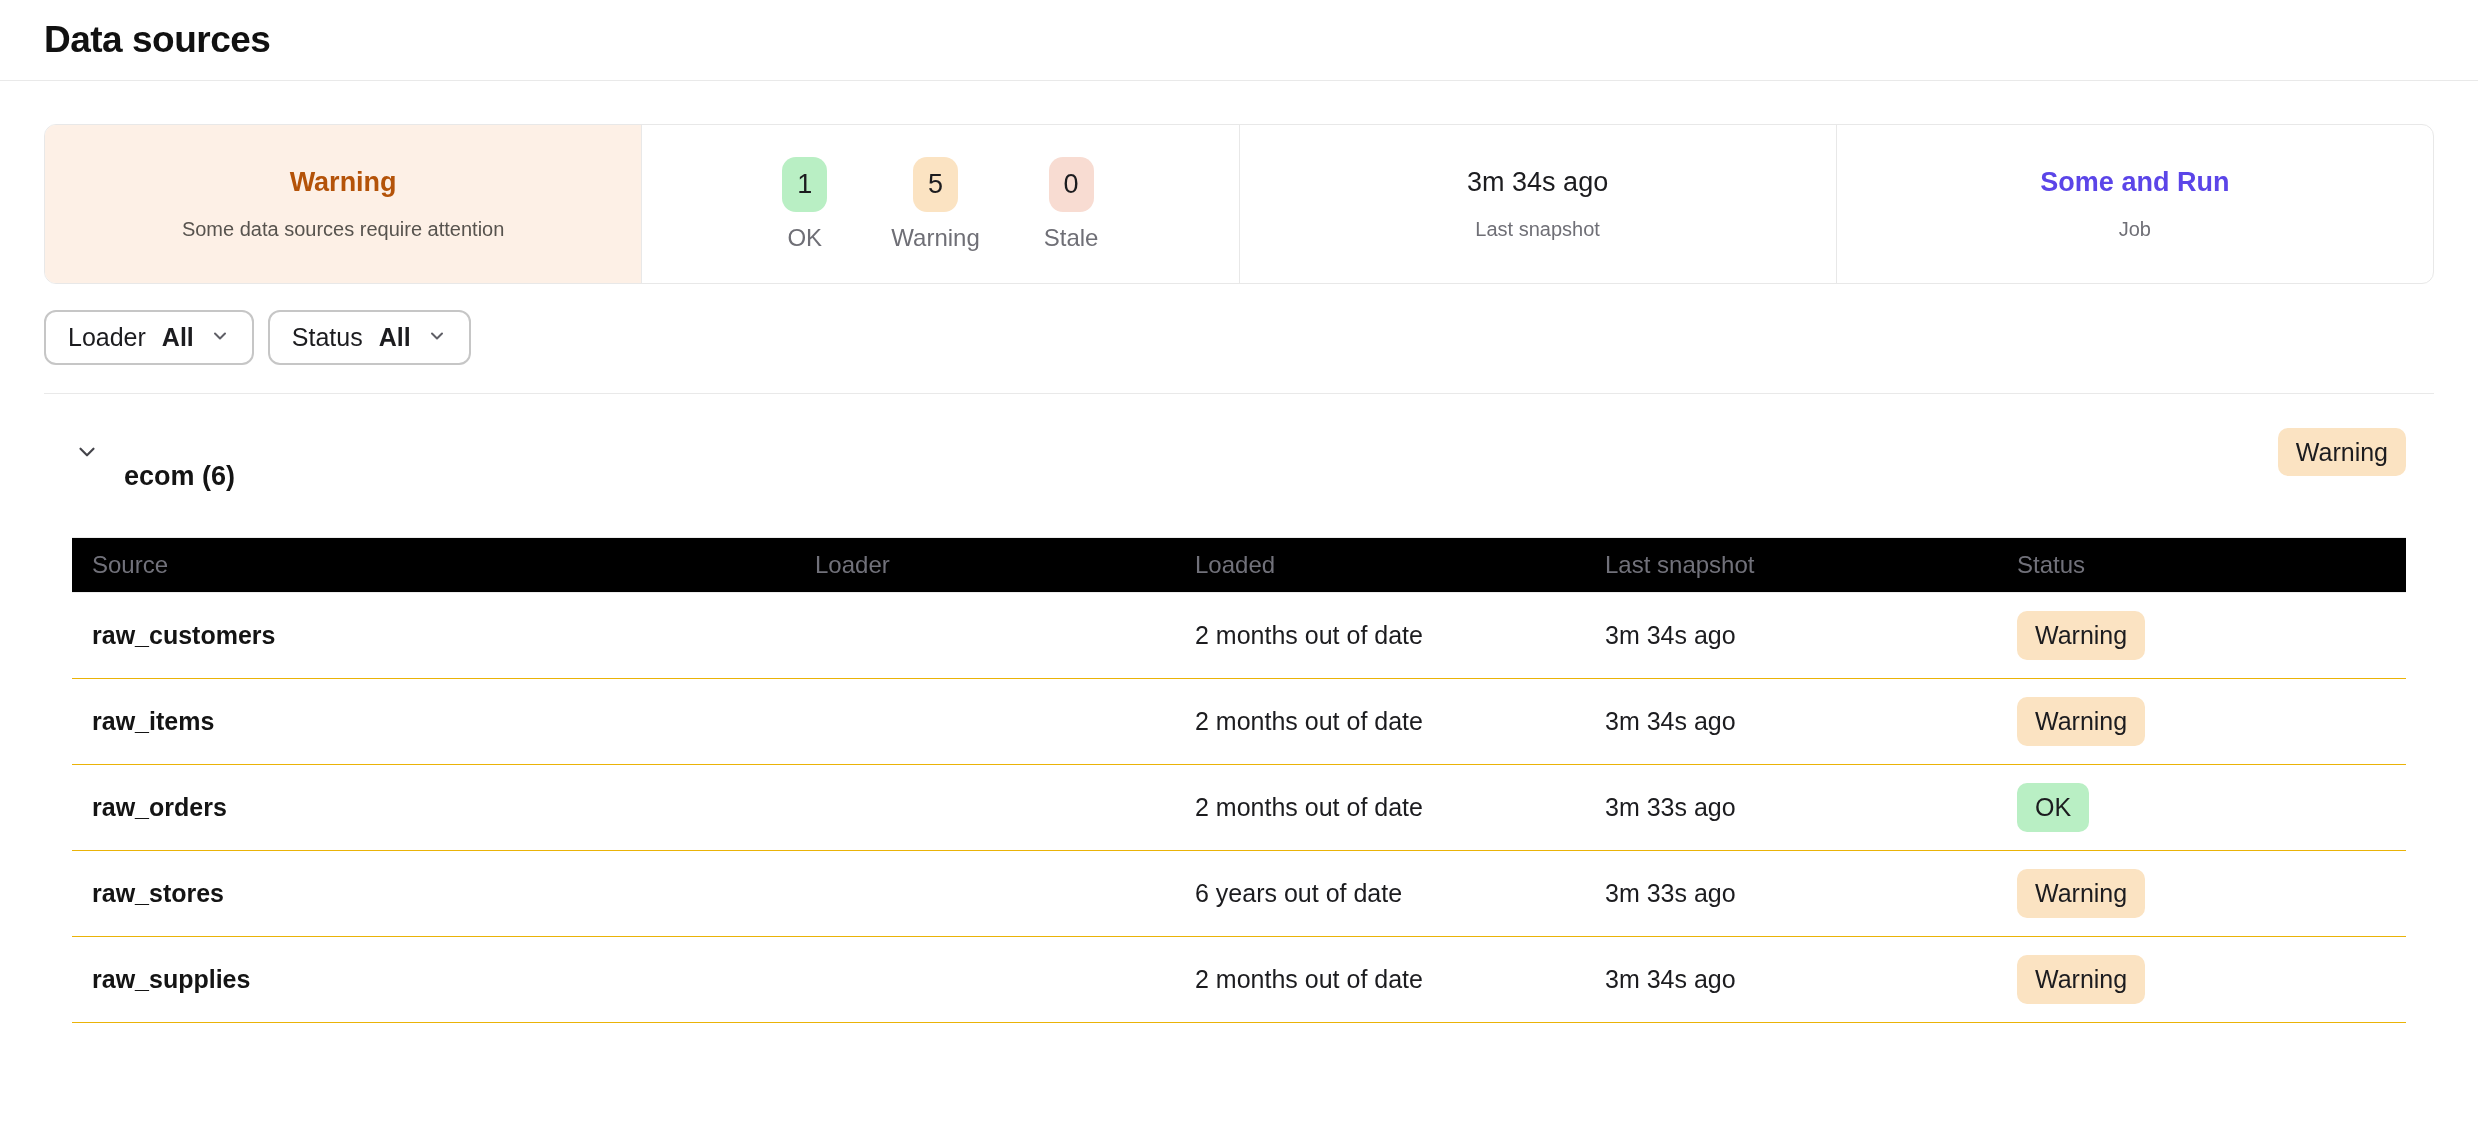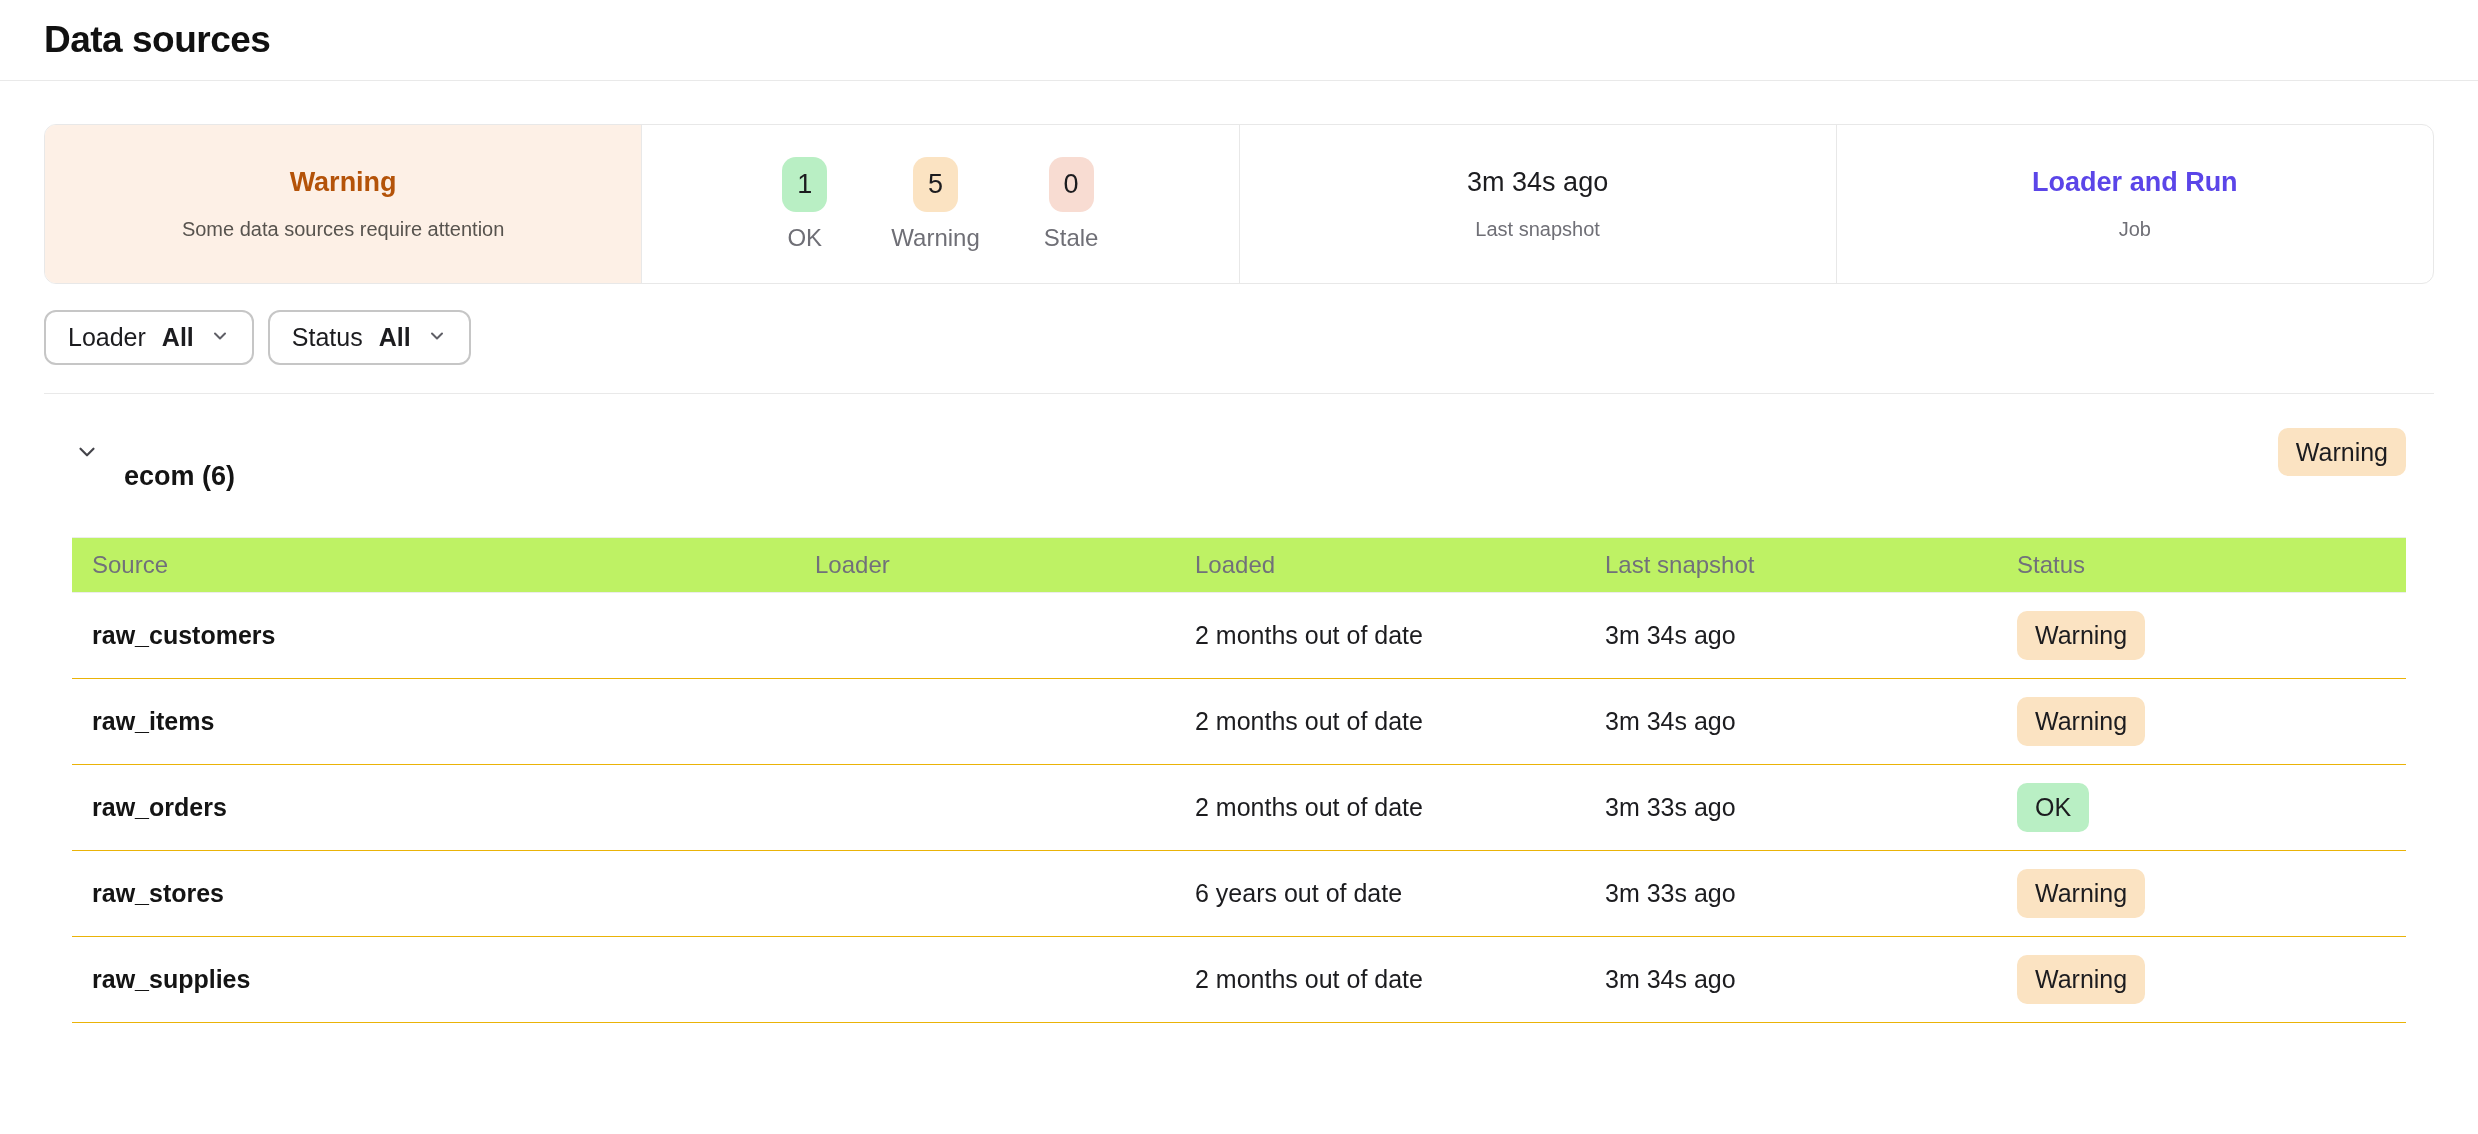--- a/index.html
+++ b/index.html
@@ -157,21 +157,21 @@
     table-layout: fixed;
   }
   .src-table col.c-source   { width: 743px; }
   .src-table col.c-loader   { width: 380px; }
   .src-table col.c-loaded   { width: 410px; }
   .src-table col.c-snapshot { width: 412px; }
   .src-table col.c-status   { width: auto;  }
 
   .src-table thead th {
     height: 55px;
-    background: #bef264;
+    background: #000000;
     border-top: 1px solid #ececec;
     border-bottom: 1px solid #ececec;
     font-size: 24px;
     font-weight: 400;
     color: #71717a;
     text-align: left;
     padding: 0;
   }
   .src-table thead th:first-child { padding-left: 20px; }
 
@@ -218,21 +218,21 @@
       </div>
     </div>
   </div>
 
   <div class="card-cell">
     <div class="card-value">3m 34s ago</div>
     <div class="card-label">Last snapshot</div>
   </div>
 
   <div class="card-cell">
-    <a class="card-value link">Loader and Run</a>
+    <a class="card-value link">Some and Run</a>
     <div class="card-label">Job</div>
   </div>
 
 </section>
 
 <div class="filters">
   <button class="filter-btn">
     <span class="filter-label">Loader</span>
     <span class="filter-value">All</span>
     <span class="chev">

